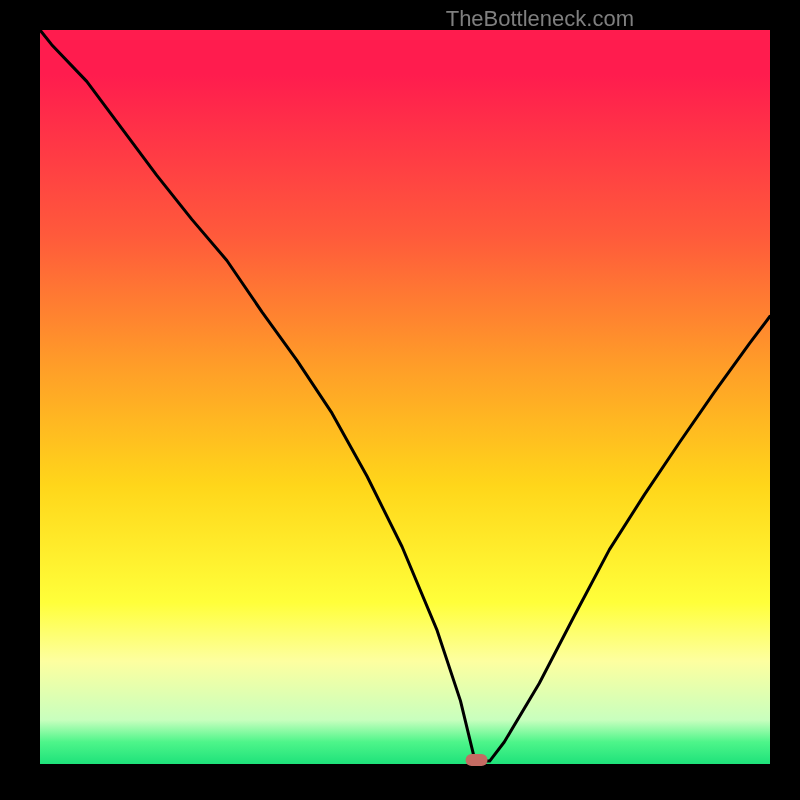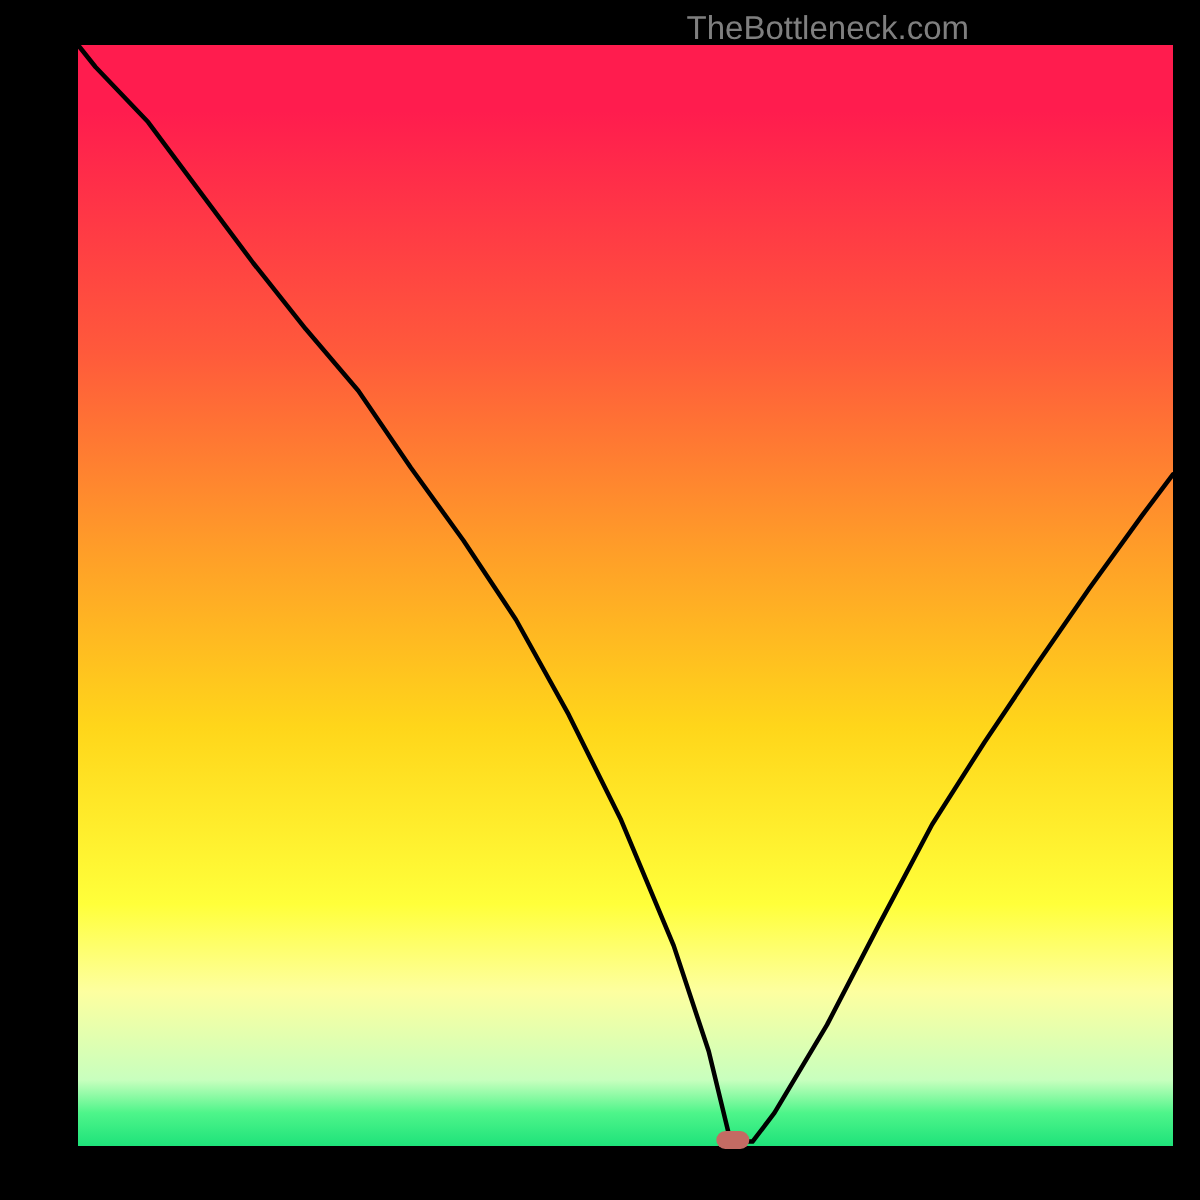--- a/index.html
+++ b/index.html
@@ -5,21 +5,21 @@
   html, body {
     margin: 0;
     padding: 0;
     width: 800px;
     height: 800px;
     background: #000;
     overflow: hidden;
   }
   .frame {
     position: absolute;
-    left: 16px;
+    left: 4px;
     top: 0;
     width: 664px;
     height: 800px;
     background: #000;
   }
   .plot {
     position: absolute;
     
     left: 36px;
     top: 30px;

